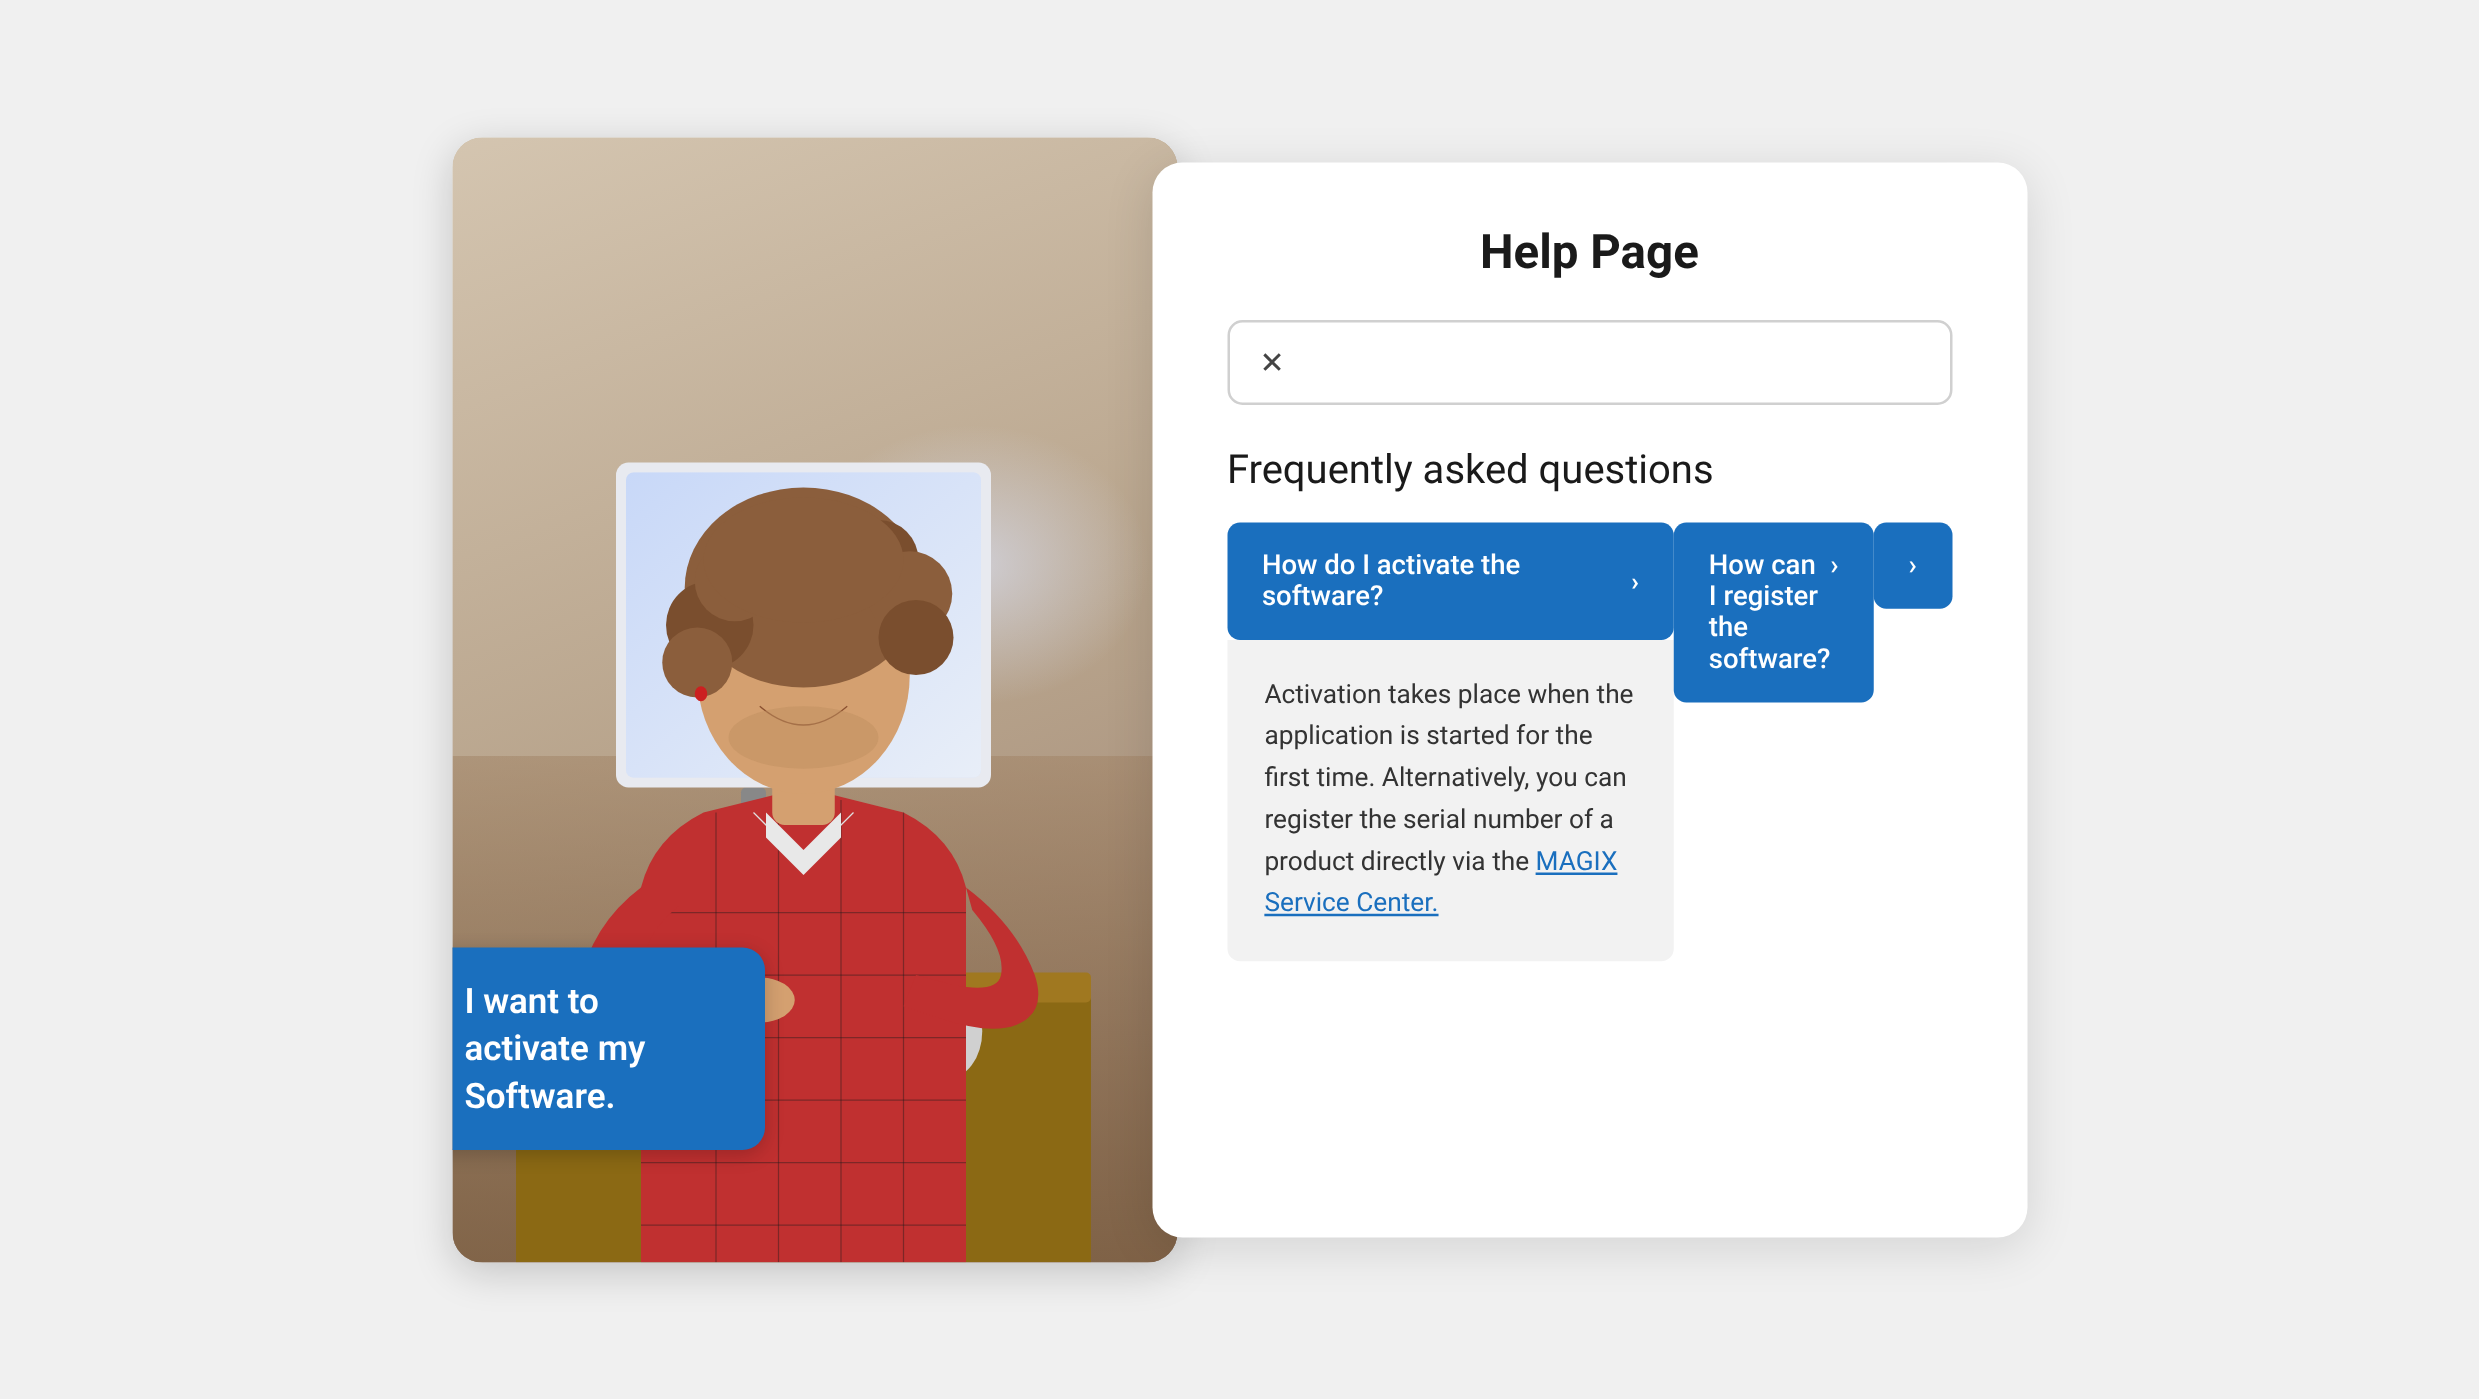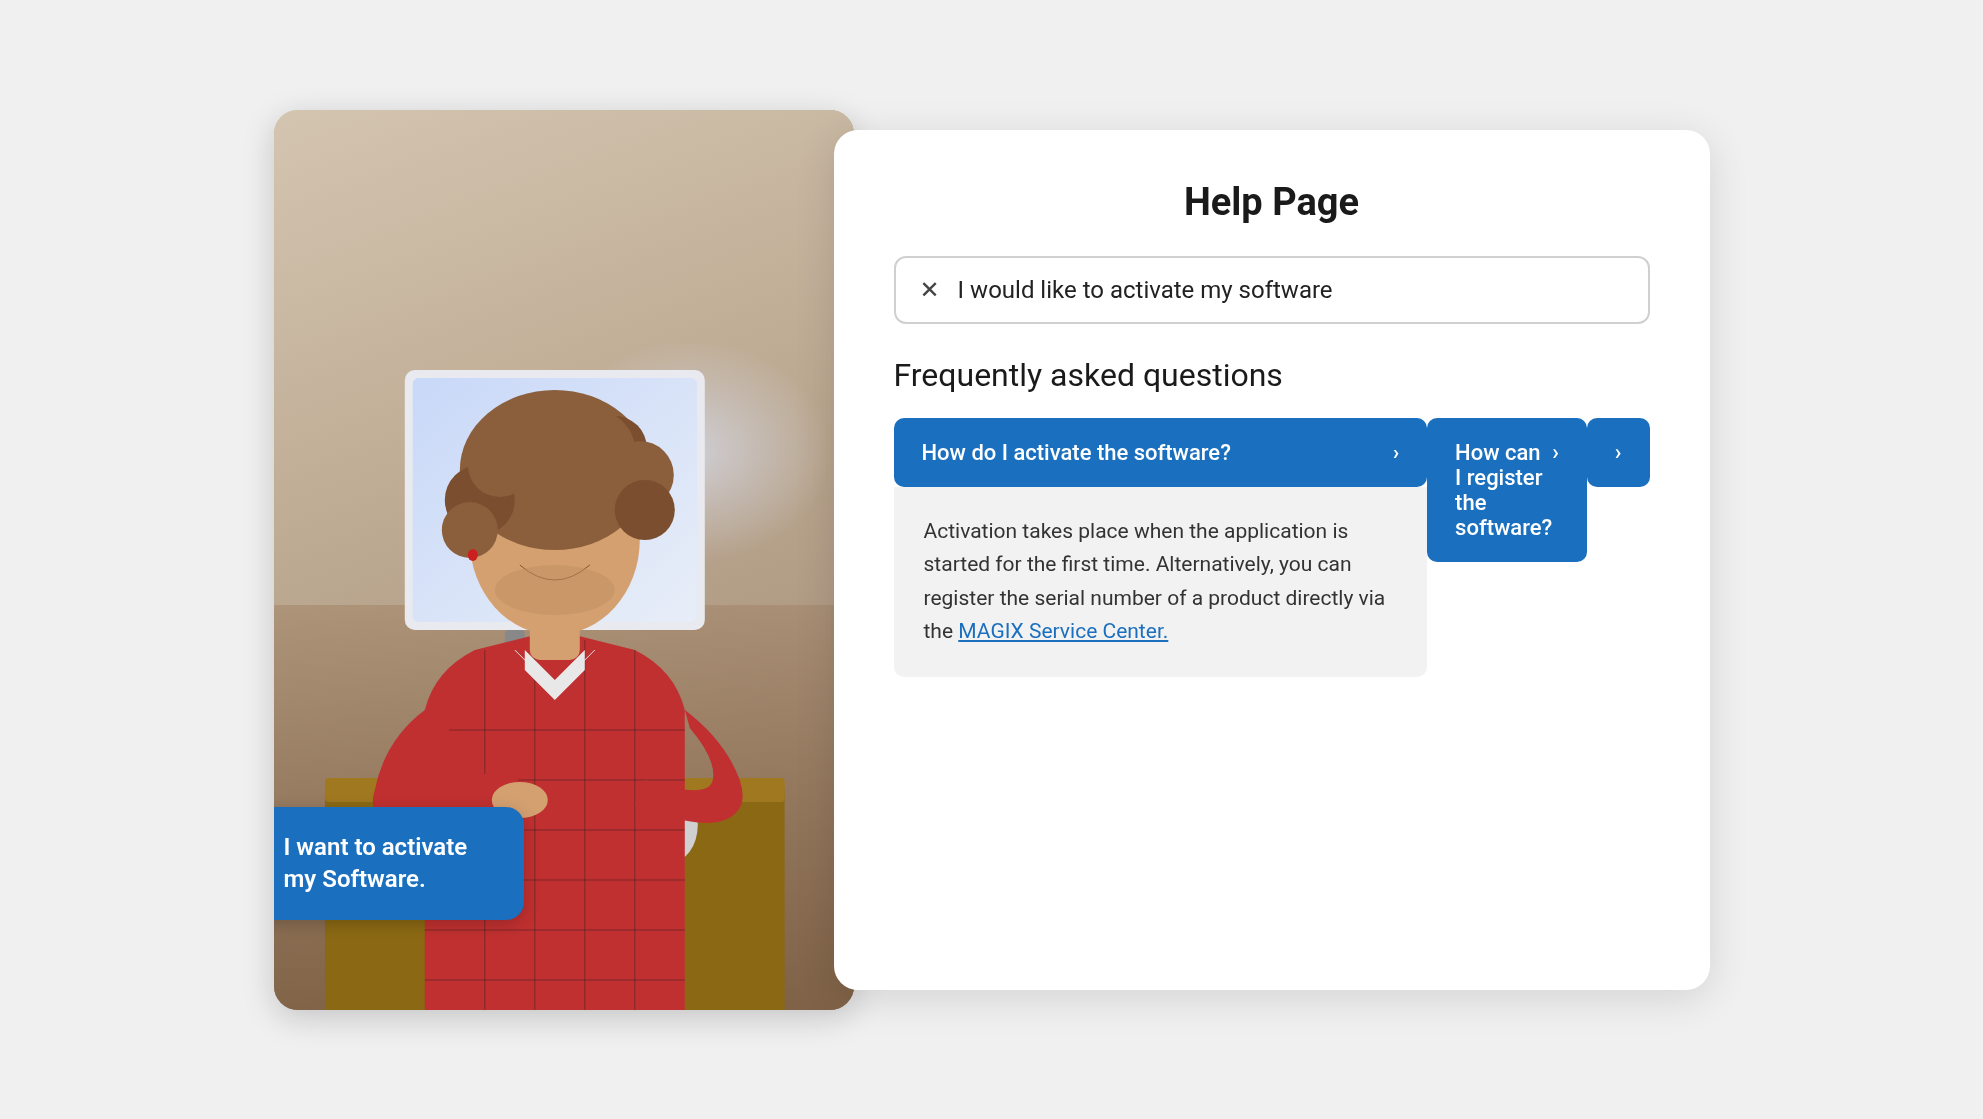--- a/index.html
+++ b/index.html
@@ -71,31 +71,31 @@
 
     .chat-bubble {
       position: absolute;
       bottom: 90px;
       left: -20px;
       background: #1a6fbe;
       color: white;
       border-radius: 18px 18px 18px 4px;
       padding: 24px 30px;
       width: 270px;
-      font-size: 24px;
+      font-size: 28px;
       font-weight: 600;
       line-height: 1.35;
       box-shadow: 0 4px 16px rgba(0,0,0,0.2);
     }
 
     
     .help-panel {
       background: white;
       border-radius: 24px;
-      width: 876px;
+      width: 700px;
       min-height: 860px;
       padding: 50px 60px;
       box-shadow: 0 8px 40px rgba(0,0,0,0.12);
       margin-left: -20px;
       z-index: 2;
       display: flex;
       flex-direction: column;
       gap: 32px;
     }
 
@@ -291,21 +291,20 @@
       <span>I want to activate my Software.</span>
     </div>
   </div>
 
   <div class="help-panel">
 
     <h1 class="help-title">Help Page</h1>
 
     <div class="search-bar">
       <span class="x-icon">✕</span>
-      <span class="search-text">I would like to activate my software</span>
     </div>
 
     <div>
       <h2 class="faq-title">Frequently asked questions</h2>
     </div>
 
     <div class="faq-list">
 
       <div class="faq-item">
         <div class="faq-question">

